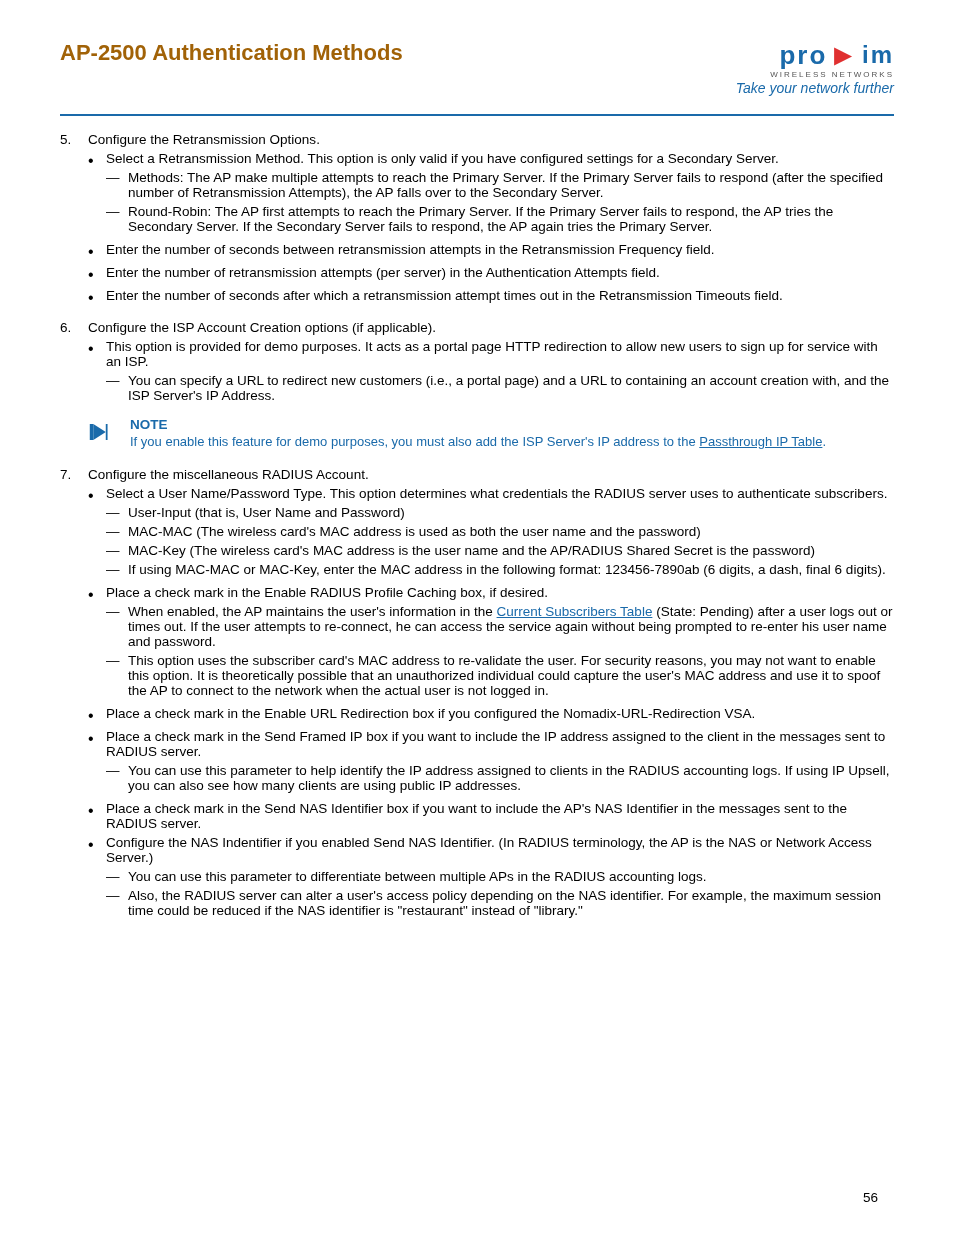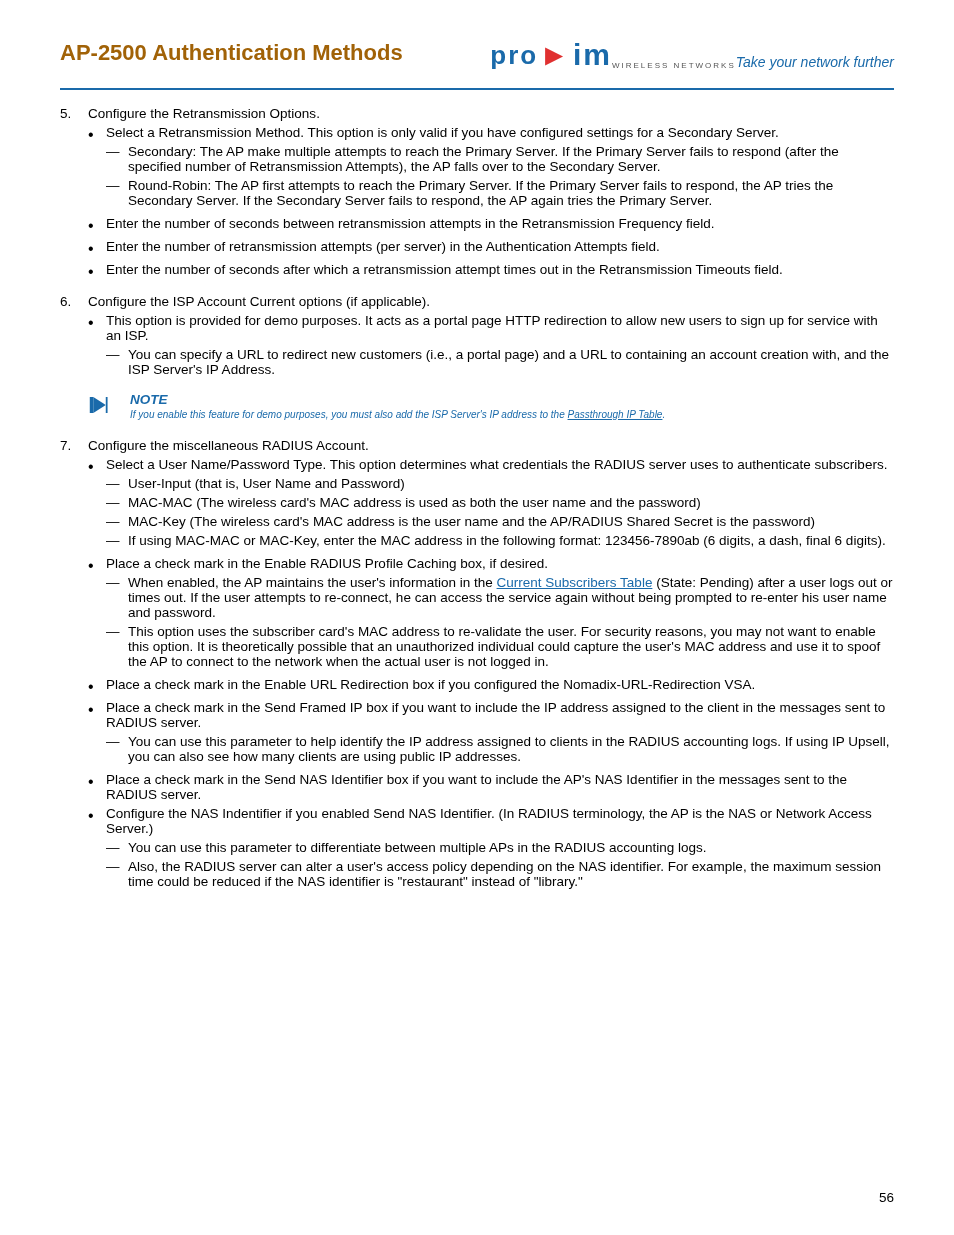--- a/index.html
+++ b/index.html
@@ -19,20 +19,21 @@
       margin-bottom: 18px;
     }
     .page-title {
       font-size: 22px;
       font-weight: bold;
       color: #a16207;
       font-family: Arial, Helvetica, sans-serif;
     }
     .logo-area {
       display: flex;
+      flex-direction: column;
       align-items: flex-end;
     }
     .logo-text {
       font-size: 28px;
       font-weight: bold;
       color: #1a6aaa;
       letter-spacing: 3px;
       line-height: 1;
       display: flex;
       align-items: center;
@@ -90,67 +91,66 @@
       font-size: 13.5px;
     }
     .dash-content {
       flex: 1;
     }
     b { font-weight: normal; }
     .link-blue { color: #1a6aaa; text-decoration: underline; }
 
     .note-box {
       display: flex;
-      align-items: flex-end;
+      align-items: center;
       margin: 10px 0 10px 0;
       border-left: none;
-      font-style: italic;
     }
     .note-icon {
       margin-right: 10px;
       margin-top: 2px;
     }
     .note-icon svg {
       width: 32px;
       height: 24px;
     }
     .note-label {
       color: #1a6aaa;
       font-weight: bold;
       font-size: 13.5px;
     }
     .note-text {
       color: #1a6aaa;
-      font-size: 10px;
+      font-size: 13px;
       margin-top: 2px;
     }
     .page-footer {
       position: fixed;
       bottom: 30px;
-      right: 60px;
+      right: 76px;
       font-size: 13.5px;
       color: #000;
     }
     
     .header-rule {
       border: none;
       border-top: 2px solid #1a6aaa;
       margin-bottom: 16px;
     }
   </style>
 </head>
 <body>
 
 <div class="header">
   <h1 class="page-title">AP-2500 Authentication Methods</h1>
   <div class="logo-area">
     <div class="logo-text">
       <span style="color:#1a6aaa;font-size:26px;font-weight:bold;letter-spacing:2px;">pro</span>
       <span style="color:#e03030;font-size:30px;font-weight:bold;margin:0 1px;">►</span>
-      <span style="color:#1a6aaa;font-size:30px;font-weight:bold;letter-spacing:2px;text-align:right;">im</span>
+      <span style="color:#1a6aaa;font-size:24px;font-weight:bold;letter-spacing:2px;text-align:right;">im</span>
     </div>
     <div class="wireless-text">WIRELESS NETWORKS</div>
     <div class="logo-tagline">Take your network further</div>
   </div>
 </div>
 <hr class="header-rule">
 
 <div class="content">
 
   <div style="display:flex;margin-bottom:8px;">
@@ -159,21 +159,21 @@
       <span>Configure the <b>Retransmission Options</b>.</span>
       <ul class="bullet-list">
 
         <li>
           <span class="bullet">•</span>
           <div class="bullet-content">
             <span>Select a <b>Retransmission Method</b>. This option is only valid if you have configured settings for a Secondary Server.</span>
             <ul class="dash-list">
               <li>
                 <span class="dash">—</span>
-                <div class="dash-content"><b>Secondary:</b> The AP make multiple attempts to reach the Primary Server. If the Primary Server fails to respond (after the specified number of Retransmission Attempts), the AP falls over to the Secondary Server.</div>
+                <div class="dash-content"><b>Methods:</b> The AP make multiple attempts to reach the Primary Server. If the Primary Server fails to respond (after the specified number of Retransmission Attempts), the AP falls over to the Secondary Server.</div>
               </li>
               <li>
                 <span class="dash">—</span>
                 <div class="dash-content"><b>Round-Robin:</b> The AP first attempts to reach the Primary Server. If the Primary Server fails to respond, the AP tries the Secondary Server. If the Secondary Server fails to respond, the AP again tries the Primary Server.</div>
               </li>
             </ul>
           </div>
         </li>
 
         <li>
@@ -190,21 +190,21 @@
           <span class="bullet">•</span>
           <div class="bullet-content">Enter the number of seconds after which a retransmission attempt times out in the <b>Retransmission Timeouts</b> field.</div>
         </li>
       </ul>
     </div>
   </div>
 
   <div style="display:flex;margin-bottom:8px;">
     <span class="list-num">6.</span>
     <div class="list-content">
-      <span>Configure the <b>ISP Account Current</b> options (if applicable).</span>
+      <span>Configure the <b>ISP Account Creation</b> options (if applicable).</span>
       <ul class="bullet-list">
         <li>
           <span class="bullet">•</span>
           <div class="bullet-content">
             This option is provided for demo purposes. It acts as a portal page HTTP redirection to allow new users to sign up for service with an ISP.
             <ul class="dash-list">
               <li>
                 <span class="dash">—</span>
                 <div class="dash-content">You can specify a URL to redirect new customers (i.e., a portal page) and a URL to containing an account creation with, and the ISP Server's IP Address.</div>
               </li>

